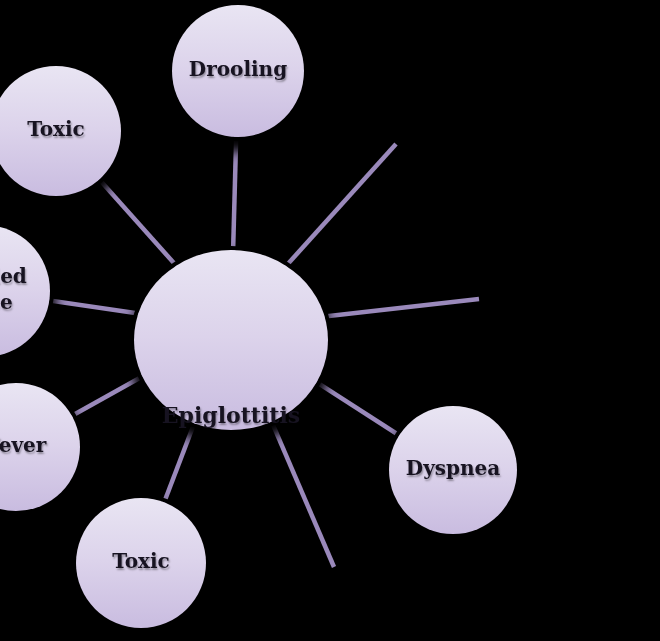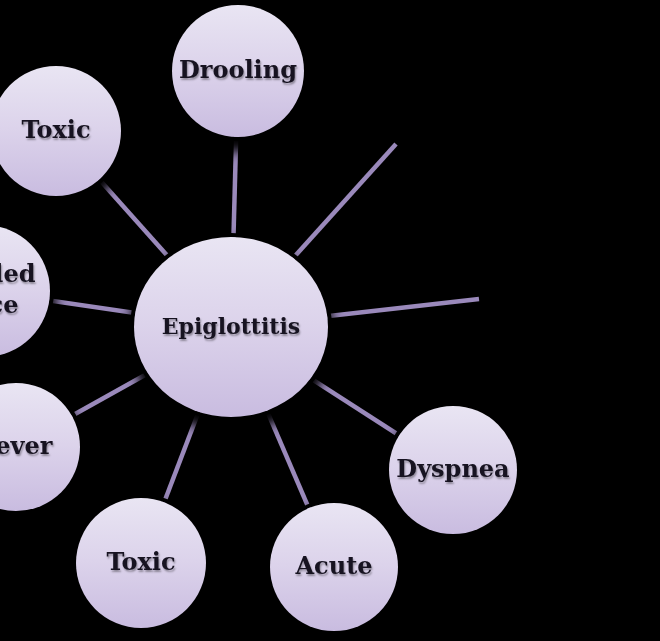--- a/index.html
+++ b/index.html
@@ -25,21 +25,21 @@
     position: absolute;
     z-index: 1;
     border-radius: 50%;
     background: linear-gradient(180deg, var(--grad-top, #e9e5f3) 0%, #dcd3eb 48%, var(--grad-bottom, #c9bce0) 100%);
     box-shadow: 0 0 0 4px #000, 0 9px 12px 6px #000;
     display: flex;
     align-items: center;
     justify-content: center;
     text-align: center;
     font-weight: 700;
-    font-size: 24px;
+    font-size: 20px;
     line-height: 1.28;
     color: var(--text, #171321);
     text-shadow: 1px 2px 2px rgba(0,0,0,0.35);
   }
   .node .label {
     white-space: pre-line;
     display: block;
     transform: translateY(-1px);
   }
   .node.center {
@@ -54,31 +54,28 @@
       <line x1="231" y1="327" x2="238" y2="71" stroke="#9a89bb" stroke-width="4.5"></line>
       <line x1="231" y1="327" x2="396" y2="144" stroke="#9a89bb" stroke-width="4.5"></line>
       <line x1="231" y1="327" x2="479" y2="299" stroke="#9a89bb" stroke-width="4.5"></line>
       <line x1="231" y1="327" x2="453" y2="470" stroke="#9a89bb" stroke-width="4.5"></line>
       <line x1="231" y1="327" x2="334" y2="567" stroke="#9a89bb" stroke-width="4.5"></line>
       <line x1="231" y1="327" x2="141" y2="563" stroke="#9a89bb" stroke-width="4.5"></line>
       <line x1="231" y1="327" x2="16" y2="447" stroke="#9a89bb" stroke-width="4.5"></line>
       <line x1="231" y1="327" x2="-16" y2="291" stroke="#9a89bb" stroke-width="4.5"></line>
       <line x1="231" y1="327" x2="56" y2="131" stroke="#9a89bb" stroke-width="4.5"></line>
     </svg>
-  <div class="node center" id="center-node" style="left: 134px; top: 237px; width: 194px; height: 180px;">
+  <div class="node center" id="center-node" style="left: 134px; top: 250px; width: 194px; height: 180px; align-items: flex-end;">
     <span class="label">Epiglottitis</span>
   </div>
 <div class="node" style="left: 172px; top: 5px; width: 132px; height: 132px;">
       <span class="label">Drooling</span>
     </div>
     <div class="node" style="left: 389px; top: 406px; width: 128px; height: 128px;">
       <span class="label">Dyspnea</span>
-    </div>
-    <div class="node" style="left: 270px; top: 503px; width: 128px; height: 128px;">
-      <span class="label">Acute</span>
     </div>
     <div class="node" style="left: 76px; top: 498px; width: 130px; height: 130px;">
       <span class="label">Toxic</span>
     </div>
     <div class="node" style="left: -48px; top: 383px; width: 128px; height: 128px;">
       <span class="label">Fever</span>
     </div>
     <div class="node" style="left: -82px; top: 225px; width: 132px; height: 132px;">
       <span class="label">Muffled
 voice</span>

